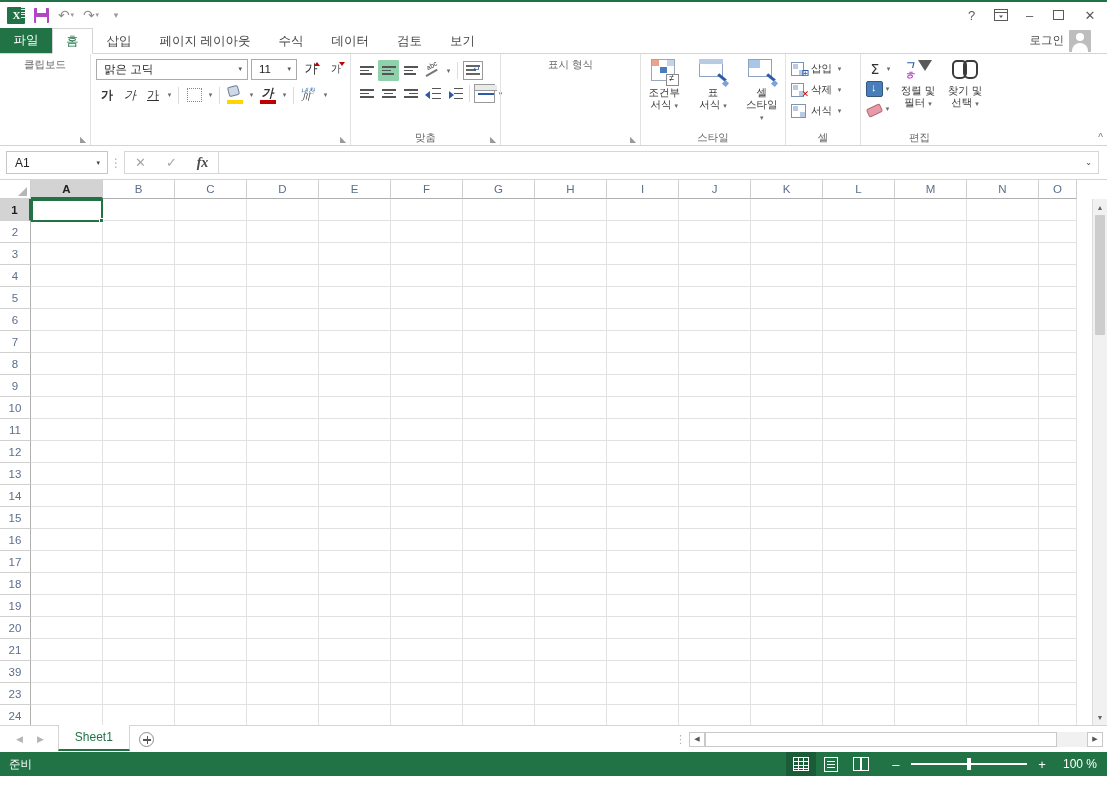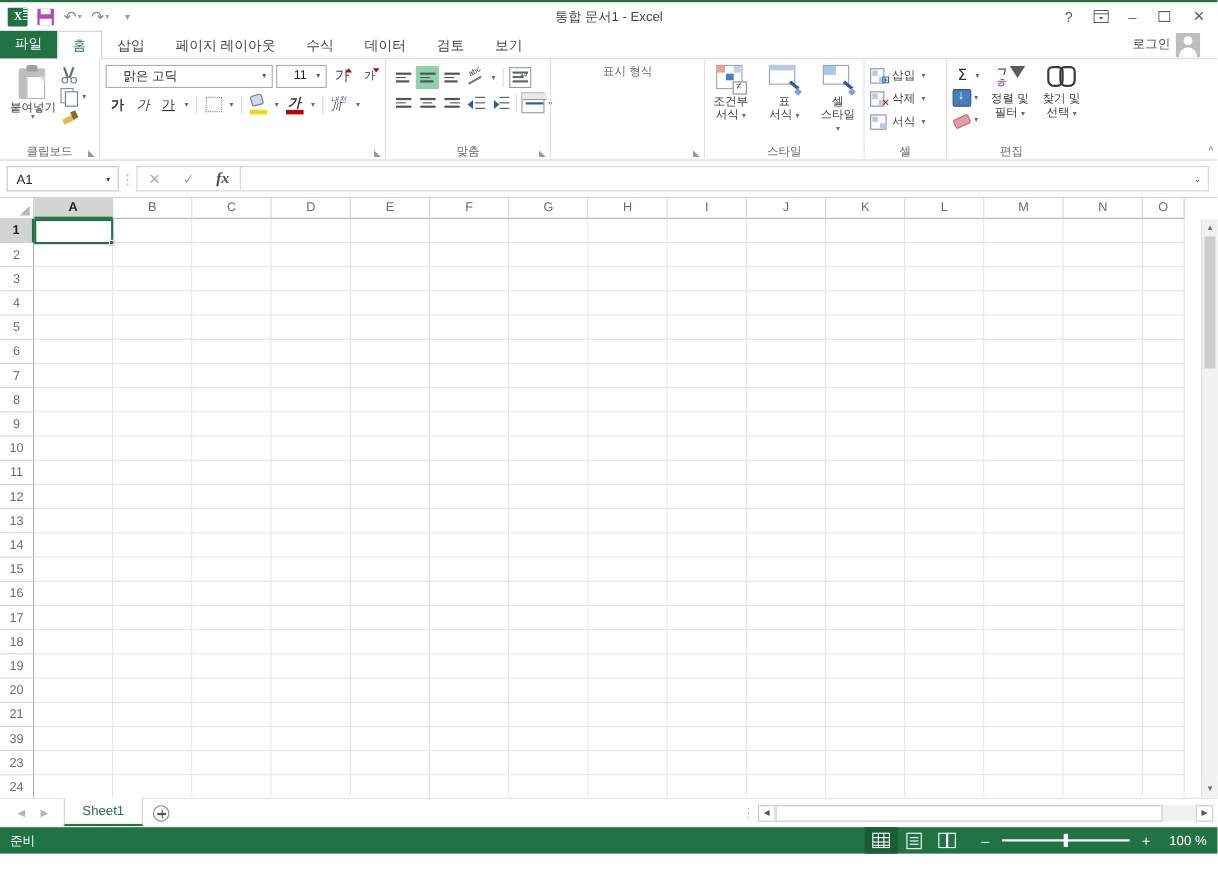--- a/index.html
+++ b/index.html
@@ -121,21 +121,21 @@
   .copy-ico::after{content:"";position:absolute;left:4px;top:3px;width:10px;height:12px;background:#fff;border:1px solid #5a7fae;}
   .brush-ico{width:16px;height:15px;position:relative;}
   .brush-ico::before{content:"";position:absolute;left:2px;top:7px;width:12px;height:5px;background:#e8b84b;transform:rotate(-25deg);border-radius:1px;}
   .brush-ico::after{content:"";position:absolute;left:10px;top:2px;width:5px;height:7px;background:#8b6a2b;transform:rotate(-25deg);}
 
   
   .g-font { width: 260px; }
   .font-row1 { display:flex; align-items:center; gap:3px; height:24px; margin-bottom:3px; }
   .combo {
     height: 21px; border:1px solid #ababab; background:#fff; display:flex; align-items:center;
-    padding:0 2px 0 15px; font-size:11.5px; color:#222;
+    padding:0 2px 0 7px; font-size:11.5px; color:#222;
   }
   .combo .cval{flex:1; white-space:nowrap; overflow:hidden;}
   .combo .ccaret{font-size:7px;color:#555;padding:0 3px;}
   .font-name{width:152px;}
   .font-size{width:46px;}
   .grow-a, .shrink-a {
     width:22px;height:21px;display:flex;align-items:center;justify-content:center;
     color:#333; position:relative;
   }
   .grow-a span{font-size:13px;} .shrink-a span{font-size:10px;}
@@ -385,21 +385,20 @@
           <span class="mini-caret">▾</span>
         </div>
       <div class="qat-btn">
           <span class="arrow-ico">↷</span>
           <span class="mini-caret">▾</span>
         </div>
       <div class="qat-btn">
           <span class="qat-more">▾</span>
         </div>
     </div>
-    <div class="title-text">통합 문서1 - Excel</div>
     <div class="winbtns">
       <div class="winbtn">?</div>
       <div class="winbtn">
         <svg width="14" height="12" viewBox="0 0 14 12">
             <rect x="0.5" y="0.5" width="13" height="11" fill="none" stroke="#5a5a5a"></rect>
             <line x1="0.5" y1="3.5" x2="13.5" y2="3.5" stroke="#5a5a5a"></line>
             <path d="M7 9 L5 6.5 L9 6.5 Z" fill="#5a5a5a"></path>
           </svg>
       </div>
       <div class="winbtn">–</div>
@@ -423,46 +422,20 @@
     <div class="tab">보기</div>
     <div class="signin">
       <span class="signin-text">로그인</span>
       <span class="avatar"></span>
     </div>
   </div>
 
   <div class="ribbon">
 
     <div class="rgroup g-clip">
-      <div class="rgroup-body">
-        <div class="paste-big">
-          <div class="clipboard-icon">
-            <div class="cb-board"></div>
-              <div class="cb-clip"></div>
-              <div class="cb-page"></div>
-          </div>
-          <div class="paste-label">붙여넣기</div>
-          <div class="paste-caret">▾</div>
-        </div>
-        <div class="clip-small">
-          <div class="clip-row">
-            <span class="scissors">
-                <i class="sc-d1"></i>
-                <i class="sc-d2"></i>
-              </span>
-          </div>
-          <div class="clip-row">
-            <span class="copy-ico"></span>
-            <span class="caret-sm">▾</span>
-          </div>
-          <div class="clip-row">
-            <span class="brush-ico"></span>
-          </div>
-        </div>
-      </div>
       <div class="rgroup-label">클립보드</div>
       <div class="dlg-launcher">◣</div>
     </div>
 
     <div class="rgroup g-font">
       <div class="rgroup-body" style="flex-direction:column;">
         <div class="font-row1">
           <div class="combo font-name">
             <span class="cval">맑은 고딕</span>
             <span class="ccaret">▾</span>

